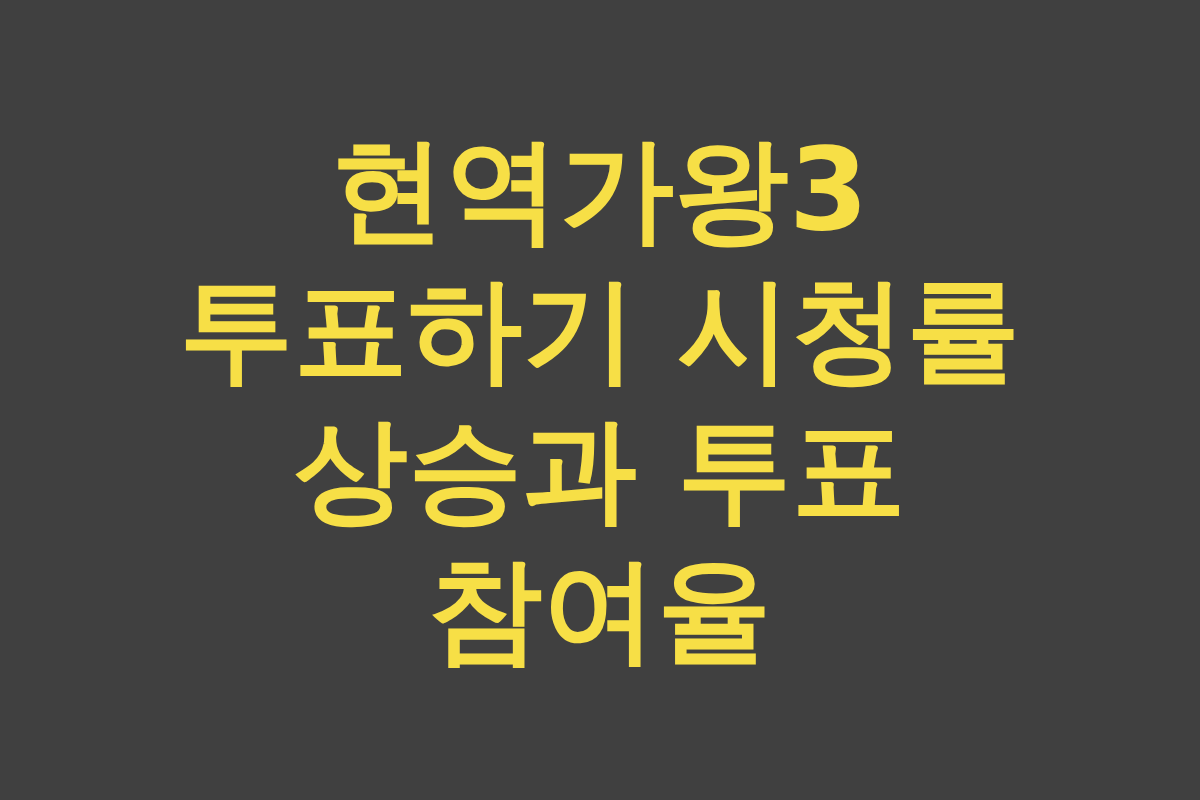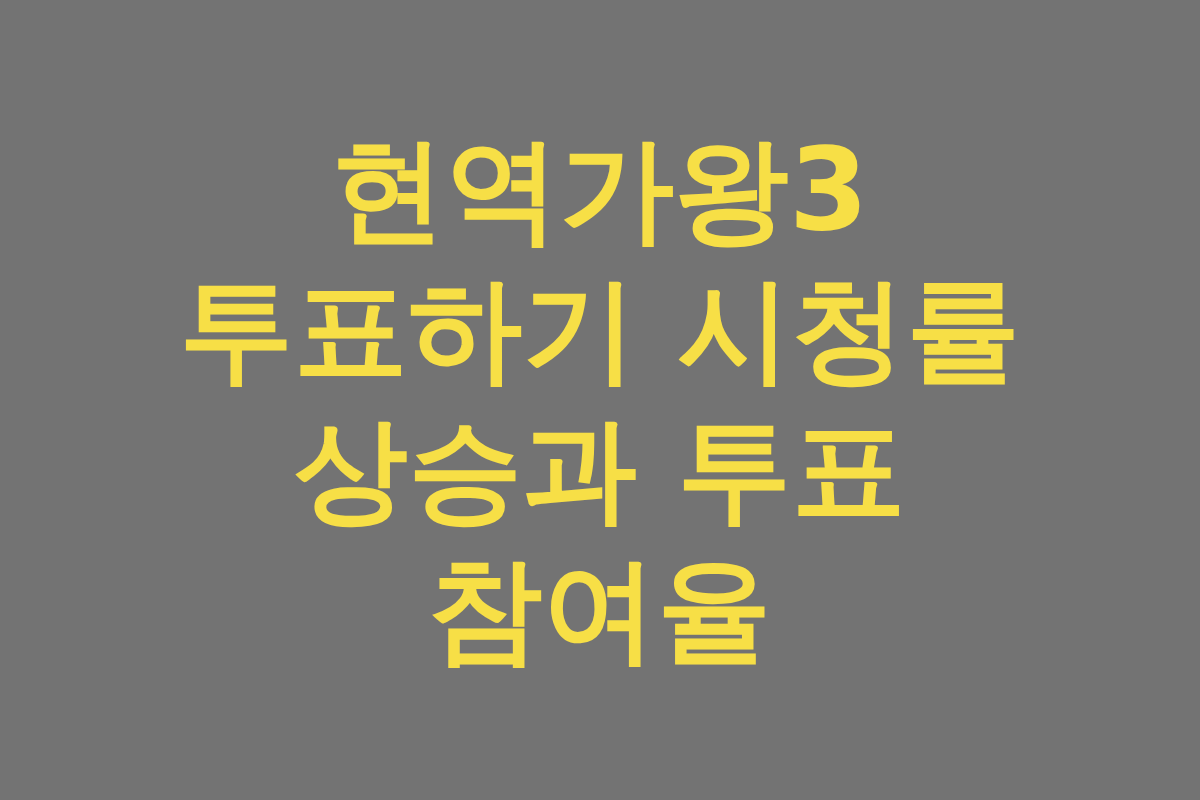--- a/index.html
+++ b/index.html
@@ -45,21 +45,21 @@
     word-break: keep-all;
     overflow-wrap: break-word;
     white-space: normal;
     text-rendering: optimizeLegibility;
     -webkit-font-smoothing: antialiased;
   }
 </style>
 </head>
 <body>
 
-<div id="thumbnail-card" style="background-color: #737373;">
+<div id="thumbnail-card" style="background-color: #404040;">
 
   <div id="title-block">
 
     <h1 id="headline" style="color: rgb(247, 223, 70);">현역가왕3 투표하기 시청률 상승과 투표 참여율</h1>
 
   </div>
 
 </div>
 
 </body></html>

